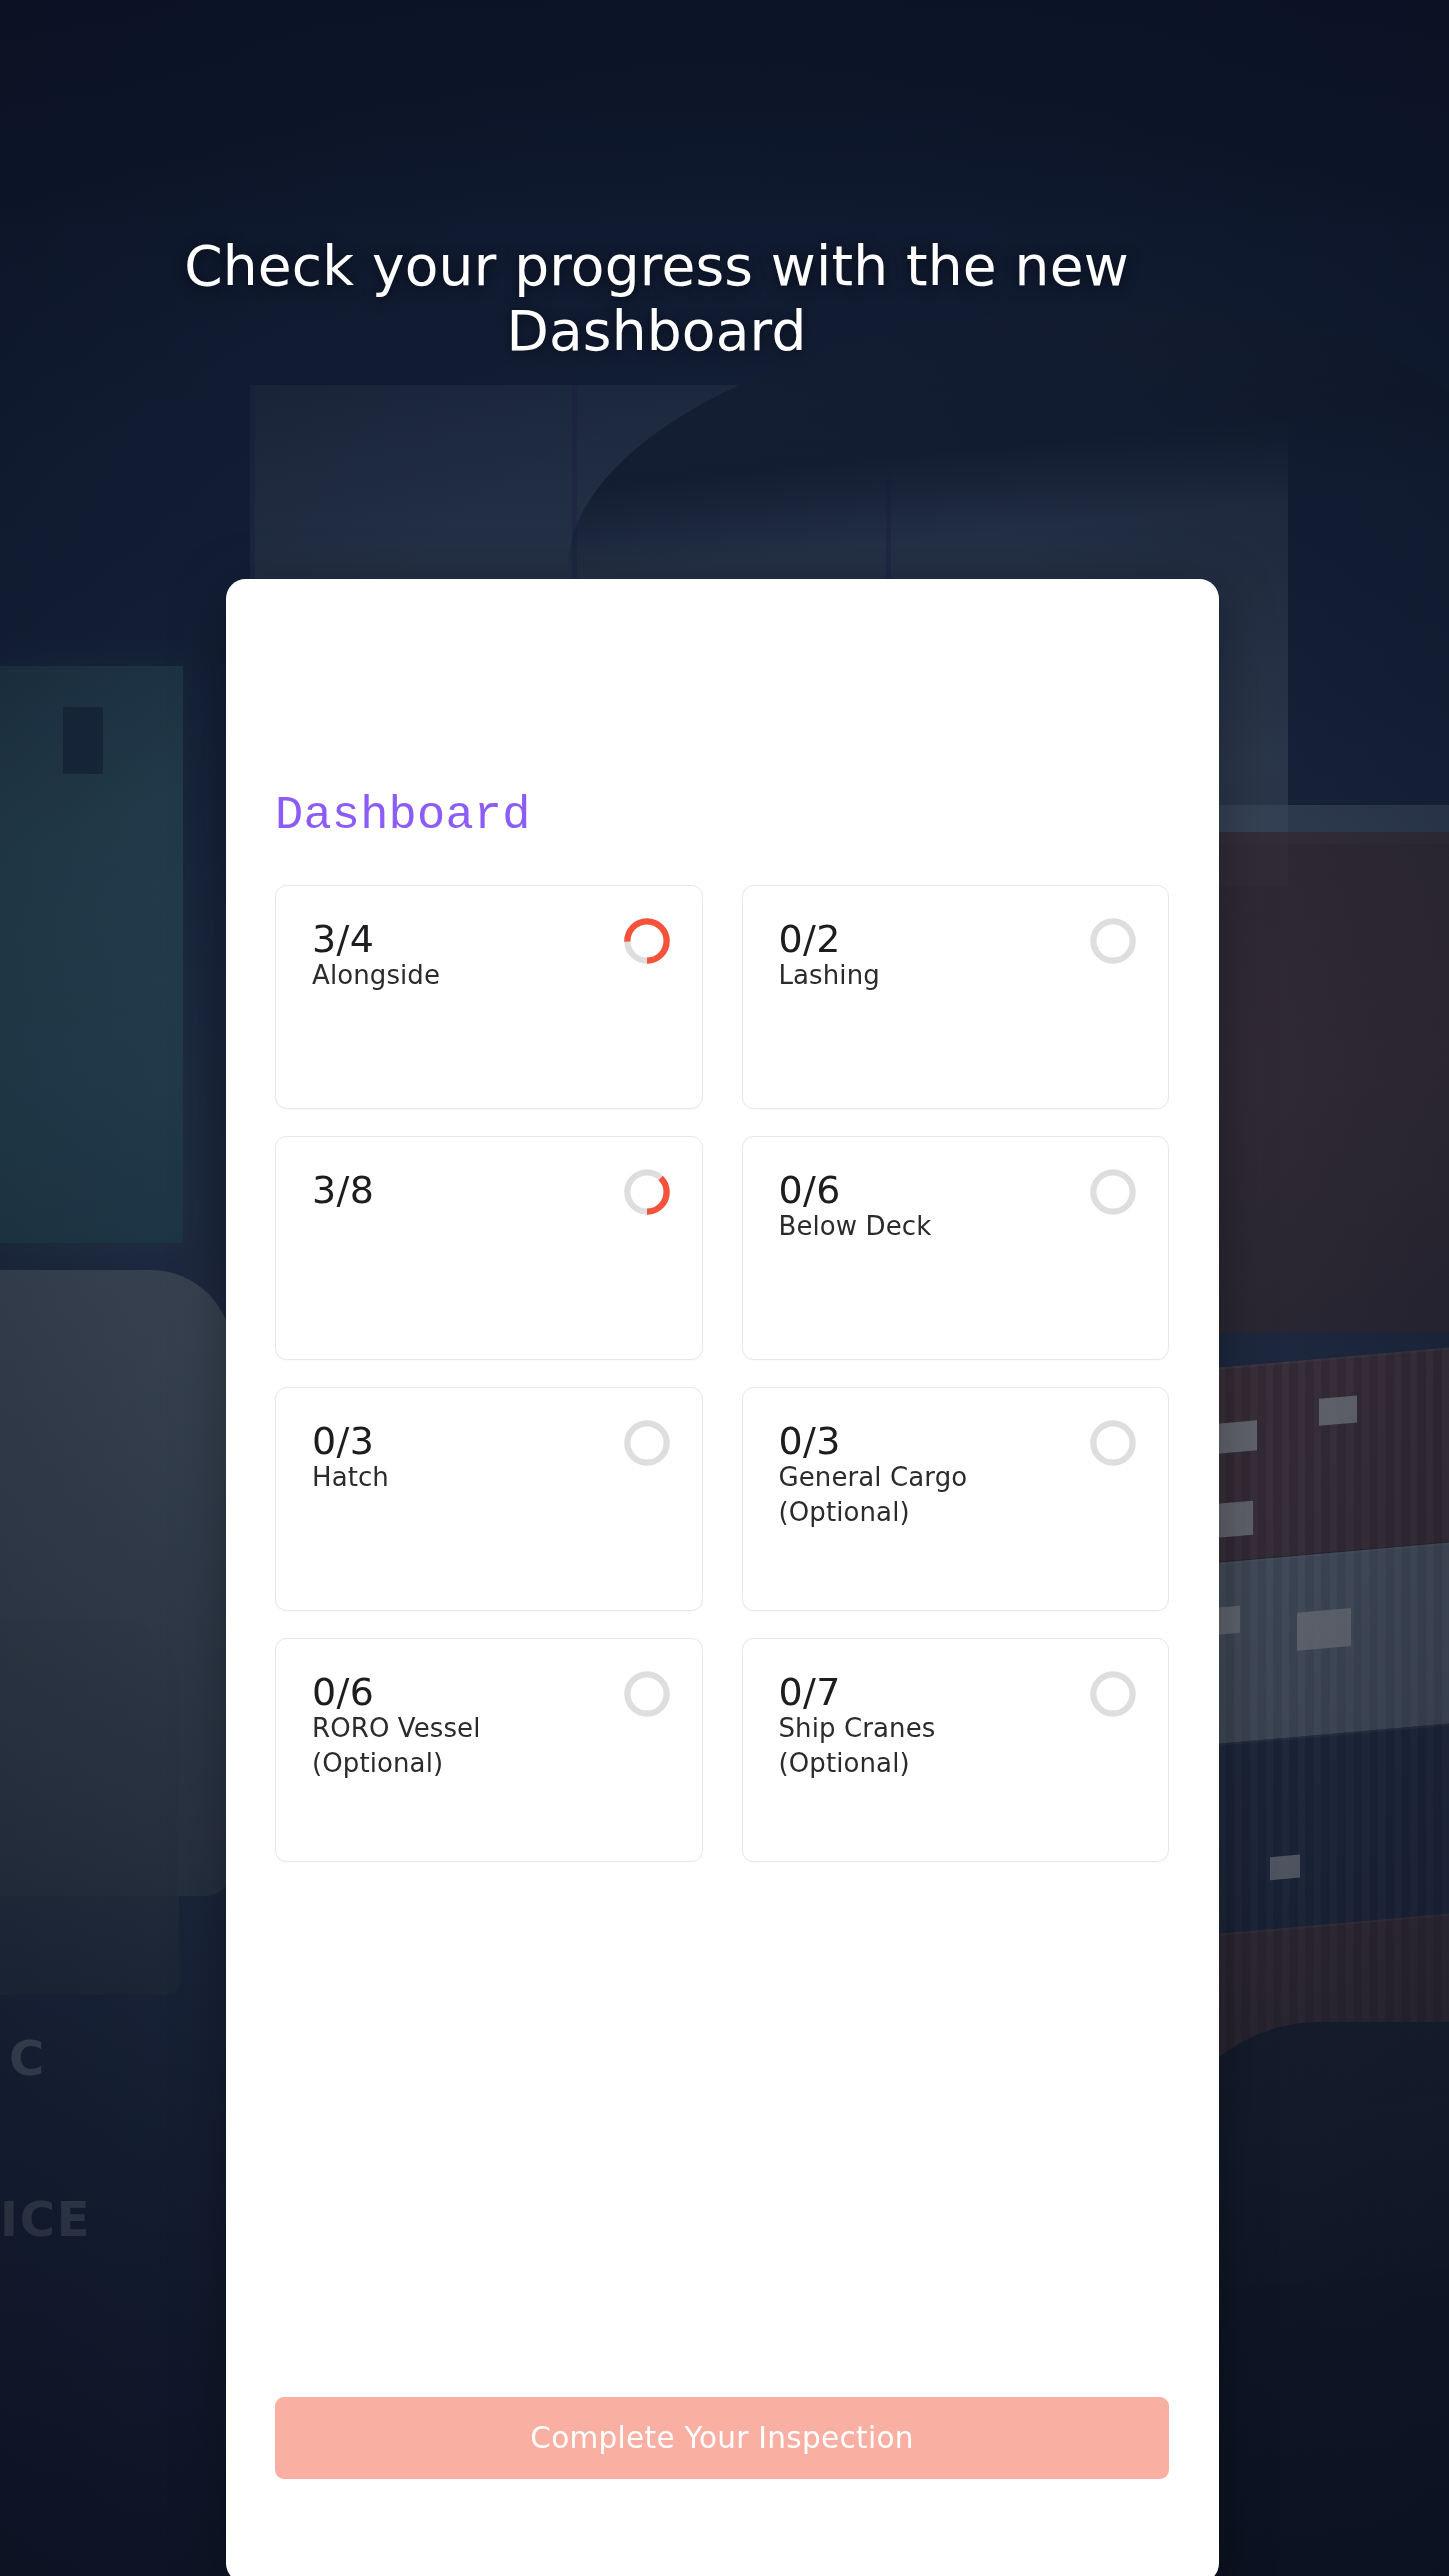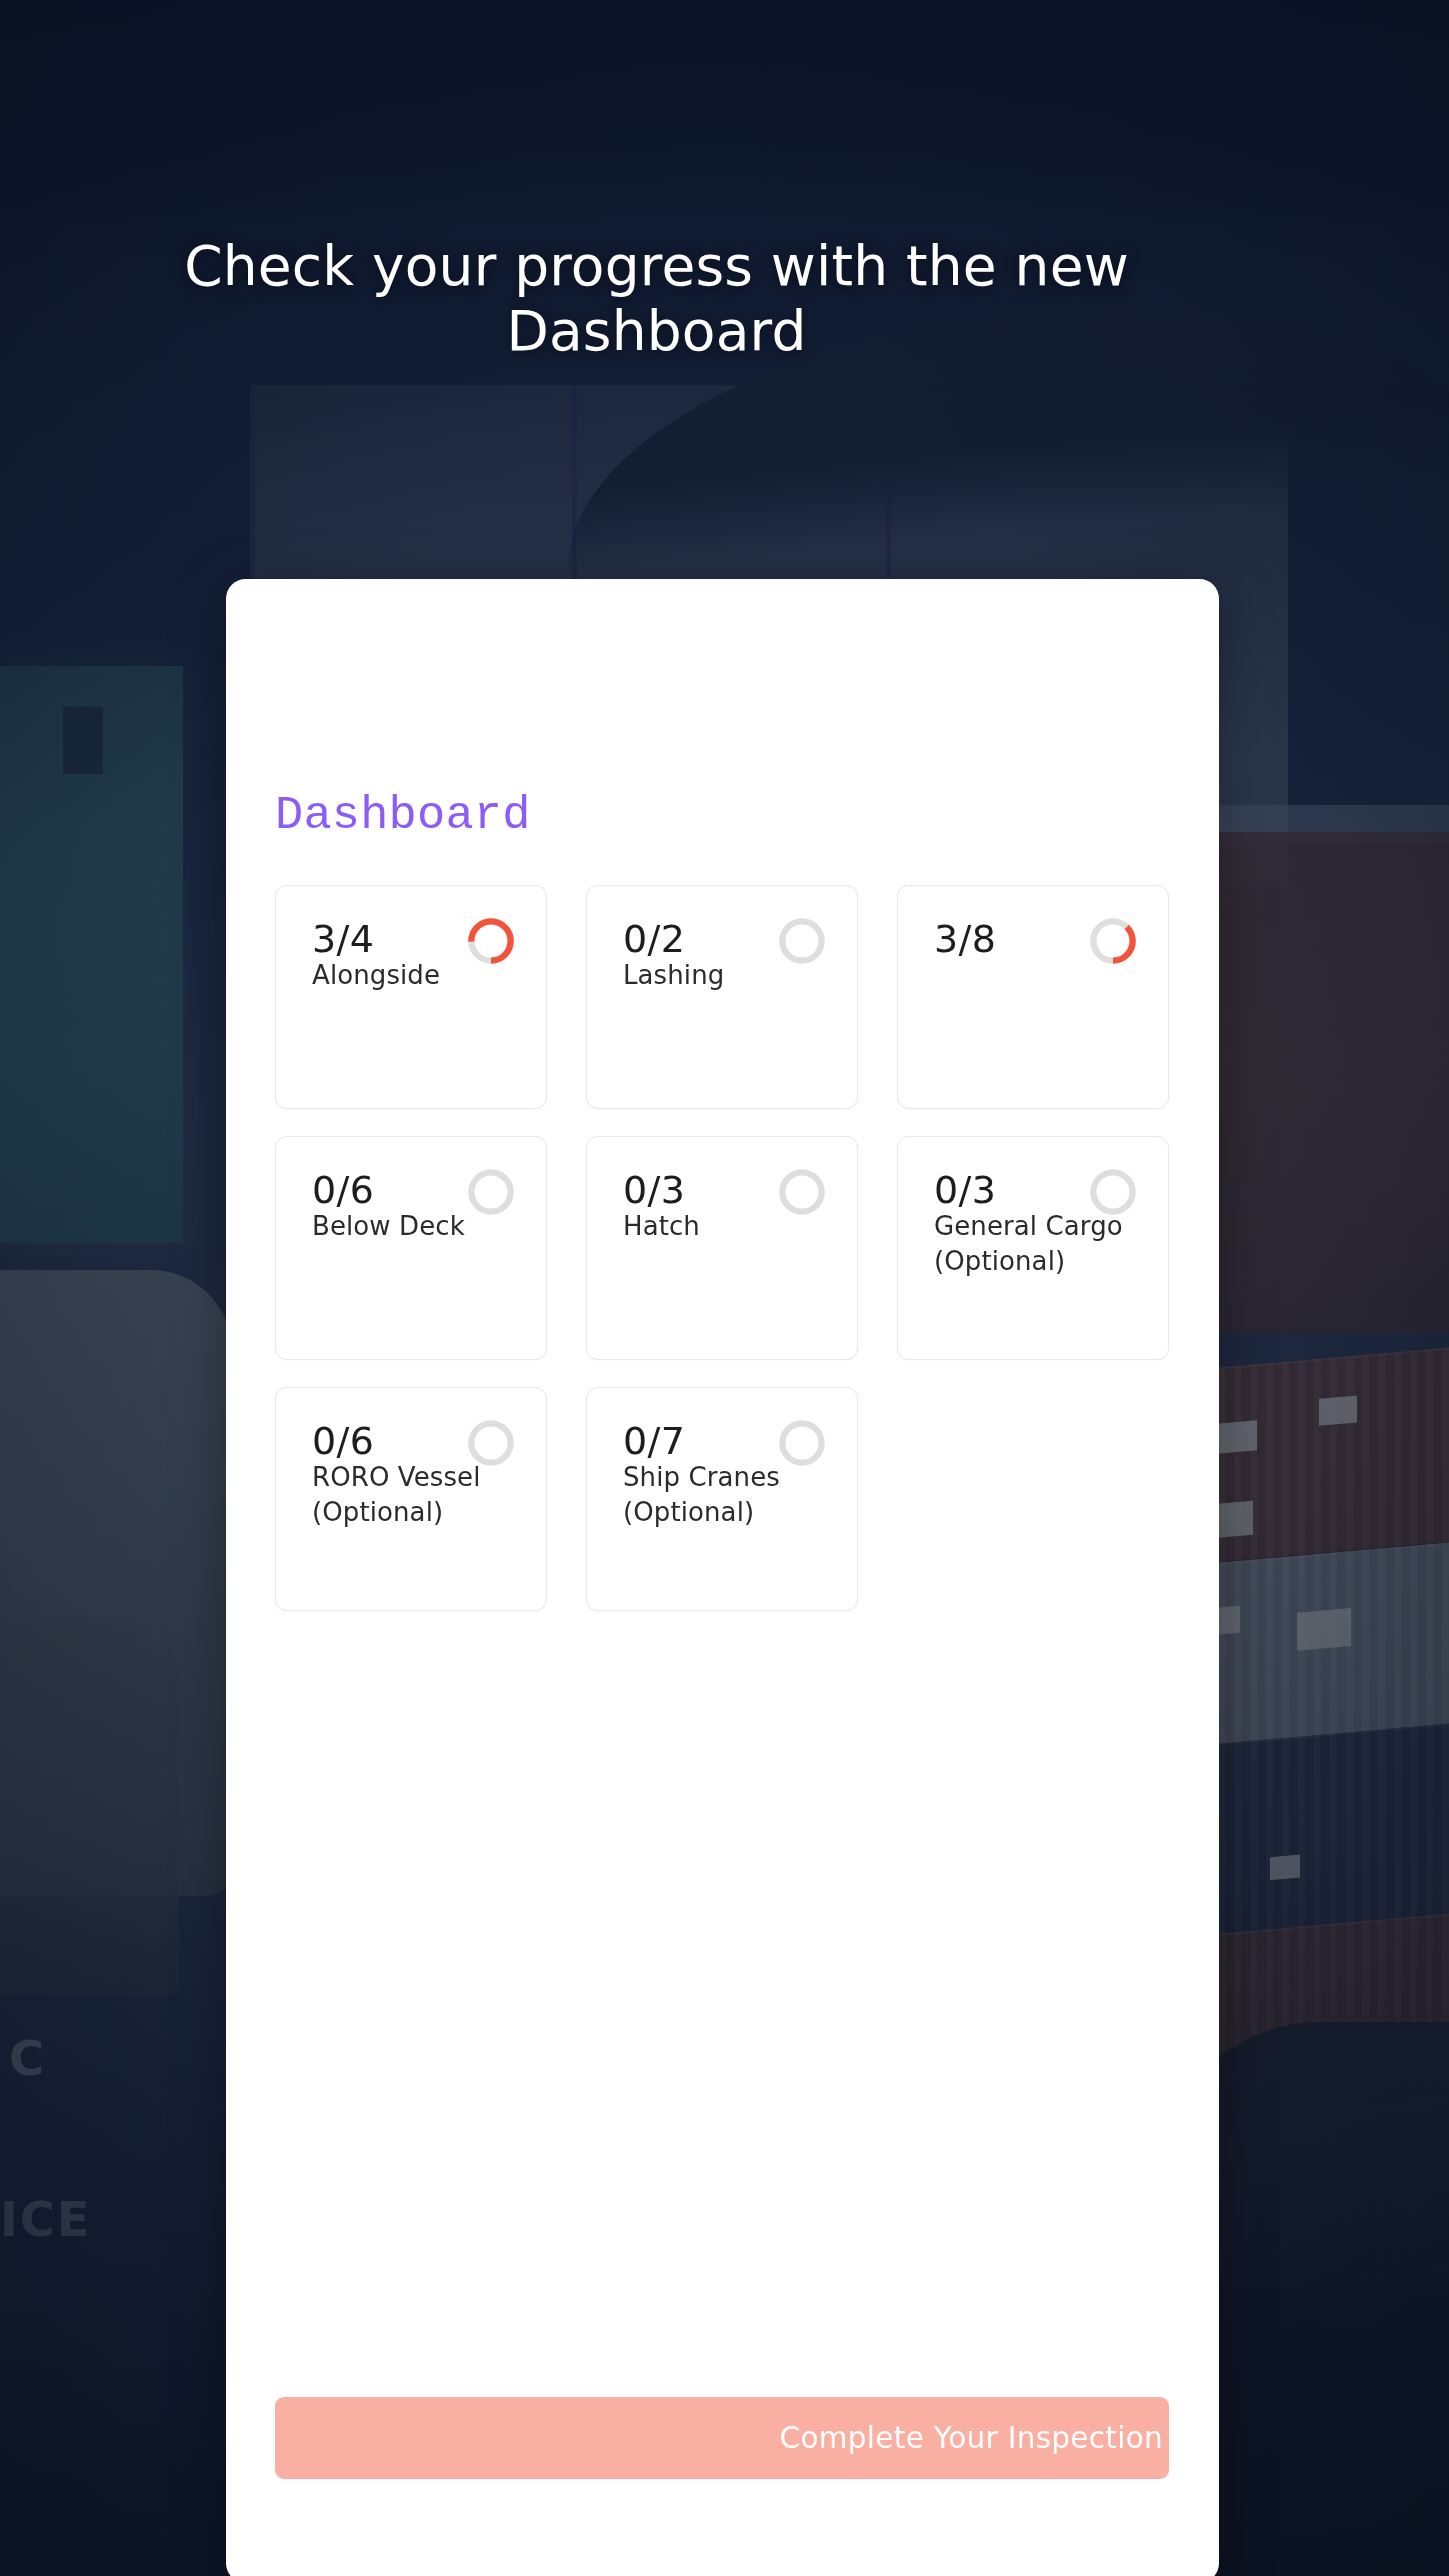--- a/index.html
+++ b/index.html
@@ -198,21 +198,21 @@
     font-family: Liberation Mono, monospace;
   }
 
   
   .grid {
     position: absolute;
     left: 49px;
     top: 306px;
     width: 894px;
     display: grid;
-    grid-template-columns: 1fr 1fr 1fr;
+    grid-template-columns: 1fr 1fr;
     column-gap: 39px;
     row-gap: 27px;
   }
 
   .card {
     position: relative;
     background: #ffffff;
     border: 1.3px solid #e7e7e9;
     border-radius: 11.6px;
     min-height: 224px;
@@ -253,21 +253,20 @@
     width: 894px;
     height: 82px;
     border: none;
     border-radius: 9px;
     background: #f9afa2;
     color: #ffffff;
     font-size: 29.5px;
     font-family: inherit;
     letter-spacing: 0.3px;
     cursor: pointer;
-    text-align: right;
   }
 </style>
 </head>
 <body>
 
 <div id="root">
 
   <div class="bg-photo">
     <div class="bg-base"></div>
     <div class="bg-sky"></div>

